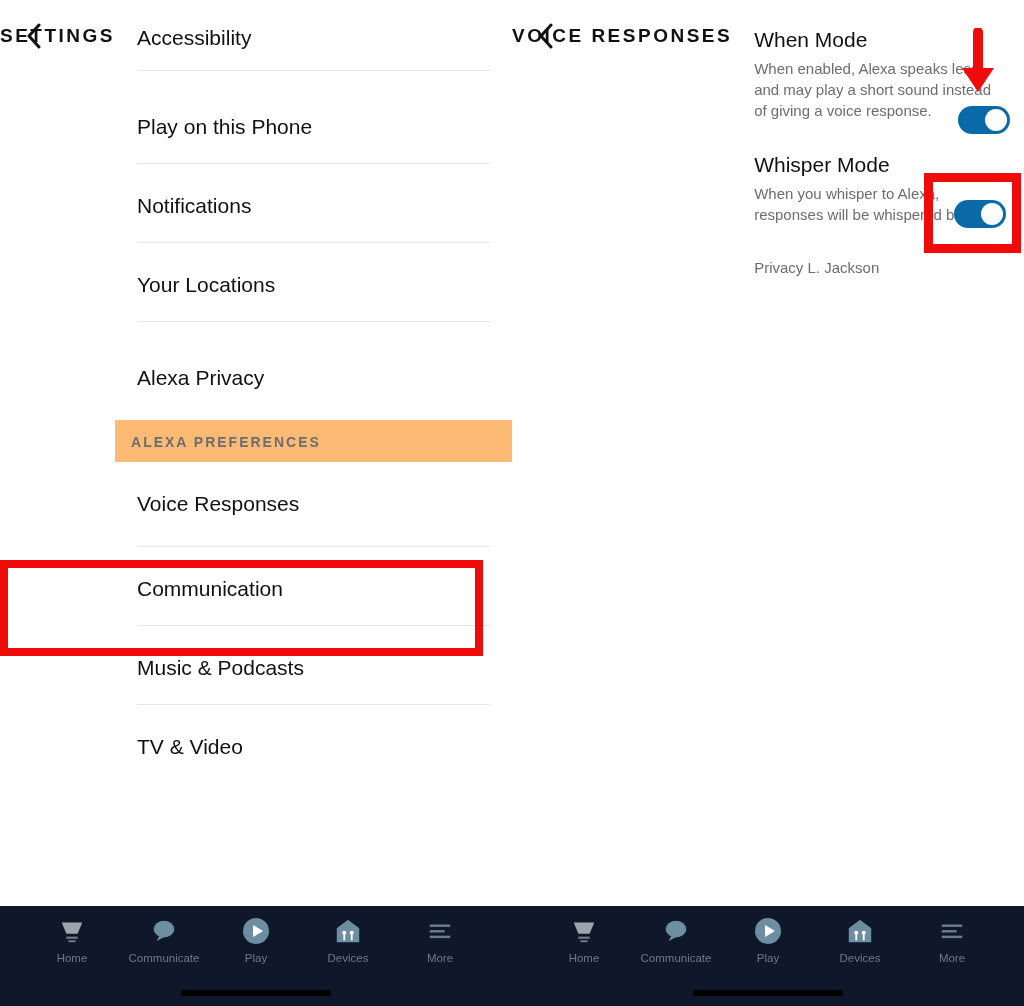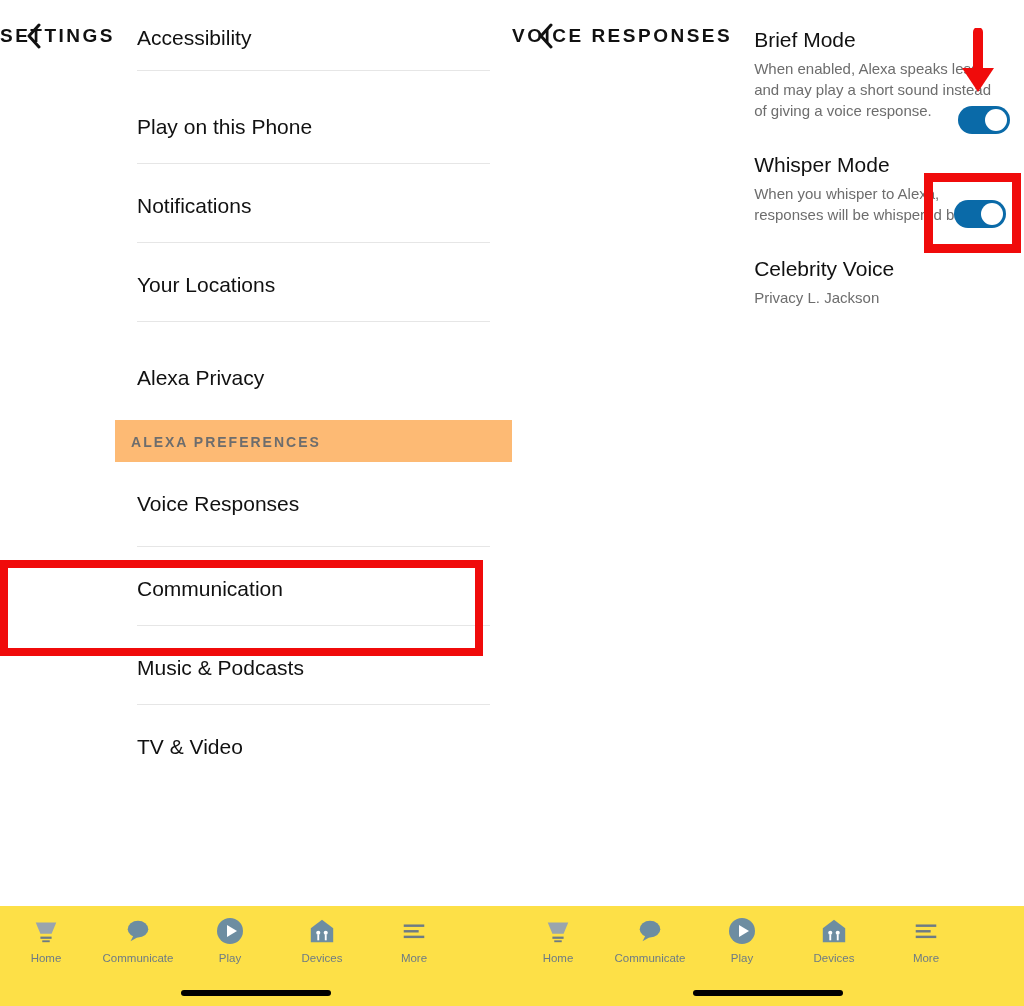--- a/index.html
+++ b/index.html
@@ -20,21 +20,21 @@
   .vr-item { padding: 16px 22px 16px; position: relative; }
   .vr-item .title { font-size: 21px; font-weight: 500; color: #111; margin-bottom: 6px; }
   .vr-item .desc { font-size: 15px; color: #6d6d6d; line-height: 1.4; max-width: 340px; }
   .toggle { position: absolute; right: 22px; width: 52px; height: 28px; border-radius: 14px; background: #0a6aa8; }
   .toggle .knob { position: absolute; right: 3px; top: 3px; width: 22px; height: 22px; border-radius: 50%; background: #fff; }
   .toggle.brief { top: 106px; right: 14px; }
   .toggle.whisper { top: 200px; right: 18px; }
   .hl-red-box.right { left: 924px; top: 173px; width: 97px; height: 80px; border-width: 9px; }
   .arrow-down { position: absolute; left: 956px; top: 28px; width: 44px; height: 66px; pointer-events: none; }
   .arrow-down svg { width: 44px; height: 66px; }
-  .nav { position: absolute; bottom: 0; left: 0; right: 0; height: 100px; display: flex; justify-content: flex-start; align-items: flex-start; padding-top: 10px; background: #fde047; }
+  .nav { position: absolute; bottom: 0; left: 0; right: 0; height: 100px; display: flex; justify-content: center; align-items: flex-start; padding-top: 10px; background: #0f172a; }
   .nav .cover-top { position: absolute; left: 0; right: 0; top: -22px; height: 22px; background: #fff; }
   .nav-item { display: flex; flex-direction: column; align-items: center; width: 92px; cursor: pointer; }
   .nav-icon { width: 30px; height: 30px; display: flex; align-items: center; justify-content: center; margin-bottom: 6px; }
   .nav-label { font-size: 11.5px; color: #6d7b85; }
   .home-indicator { position: absolute; bottom: 10px; left: 50%; transform: translateX(-50%); width: 150px; height: 6px; border-radius: 3px; background: #000; }
   .screen-right .content { padding-top: 12px; }
 </style>
 </head>
 <body>
 
@@ -153,29 +153,28 @@
       <div class="back-btn">
         <svg viewBox="0 0 16 26">
           <polyline points="13,2 3,13 13,24" fill="none" stroke="#111" stroke-width="3" stroke-linecap="round" stroke-linejoin="round"></polyline>
         </svg>
       </div>
       <div class="header-title">VOICE RESPONSES</div>
     </div>
 
     <div class="content">
       <div class="vr-item">
-        <div class="title">Brief Mode</div>
+        <div class="title">When Mode</div>
         <div class="desc">When enabled, Alexa speaks less and may play a short sound instead of giving a voice response.</div>
       </div>
       <div class="vr-item">
         <div class="title">Whisper Mode</div>
         <div class="desc">When you whisper to Alexa, responses will be whispered back.</div>
       </div>
       <div class="vr-item">
-        <div class="title">Celebrity Voice</div>
         <div class="desc">Privacy L. Jackson</div>
       </div>
     </div>
 
     <div class="toggle brief">
       <div class="knob"></div>
     </div>
     <div class="toggle whisper">
       <div class="knob"></div>
     </div>

